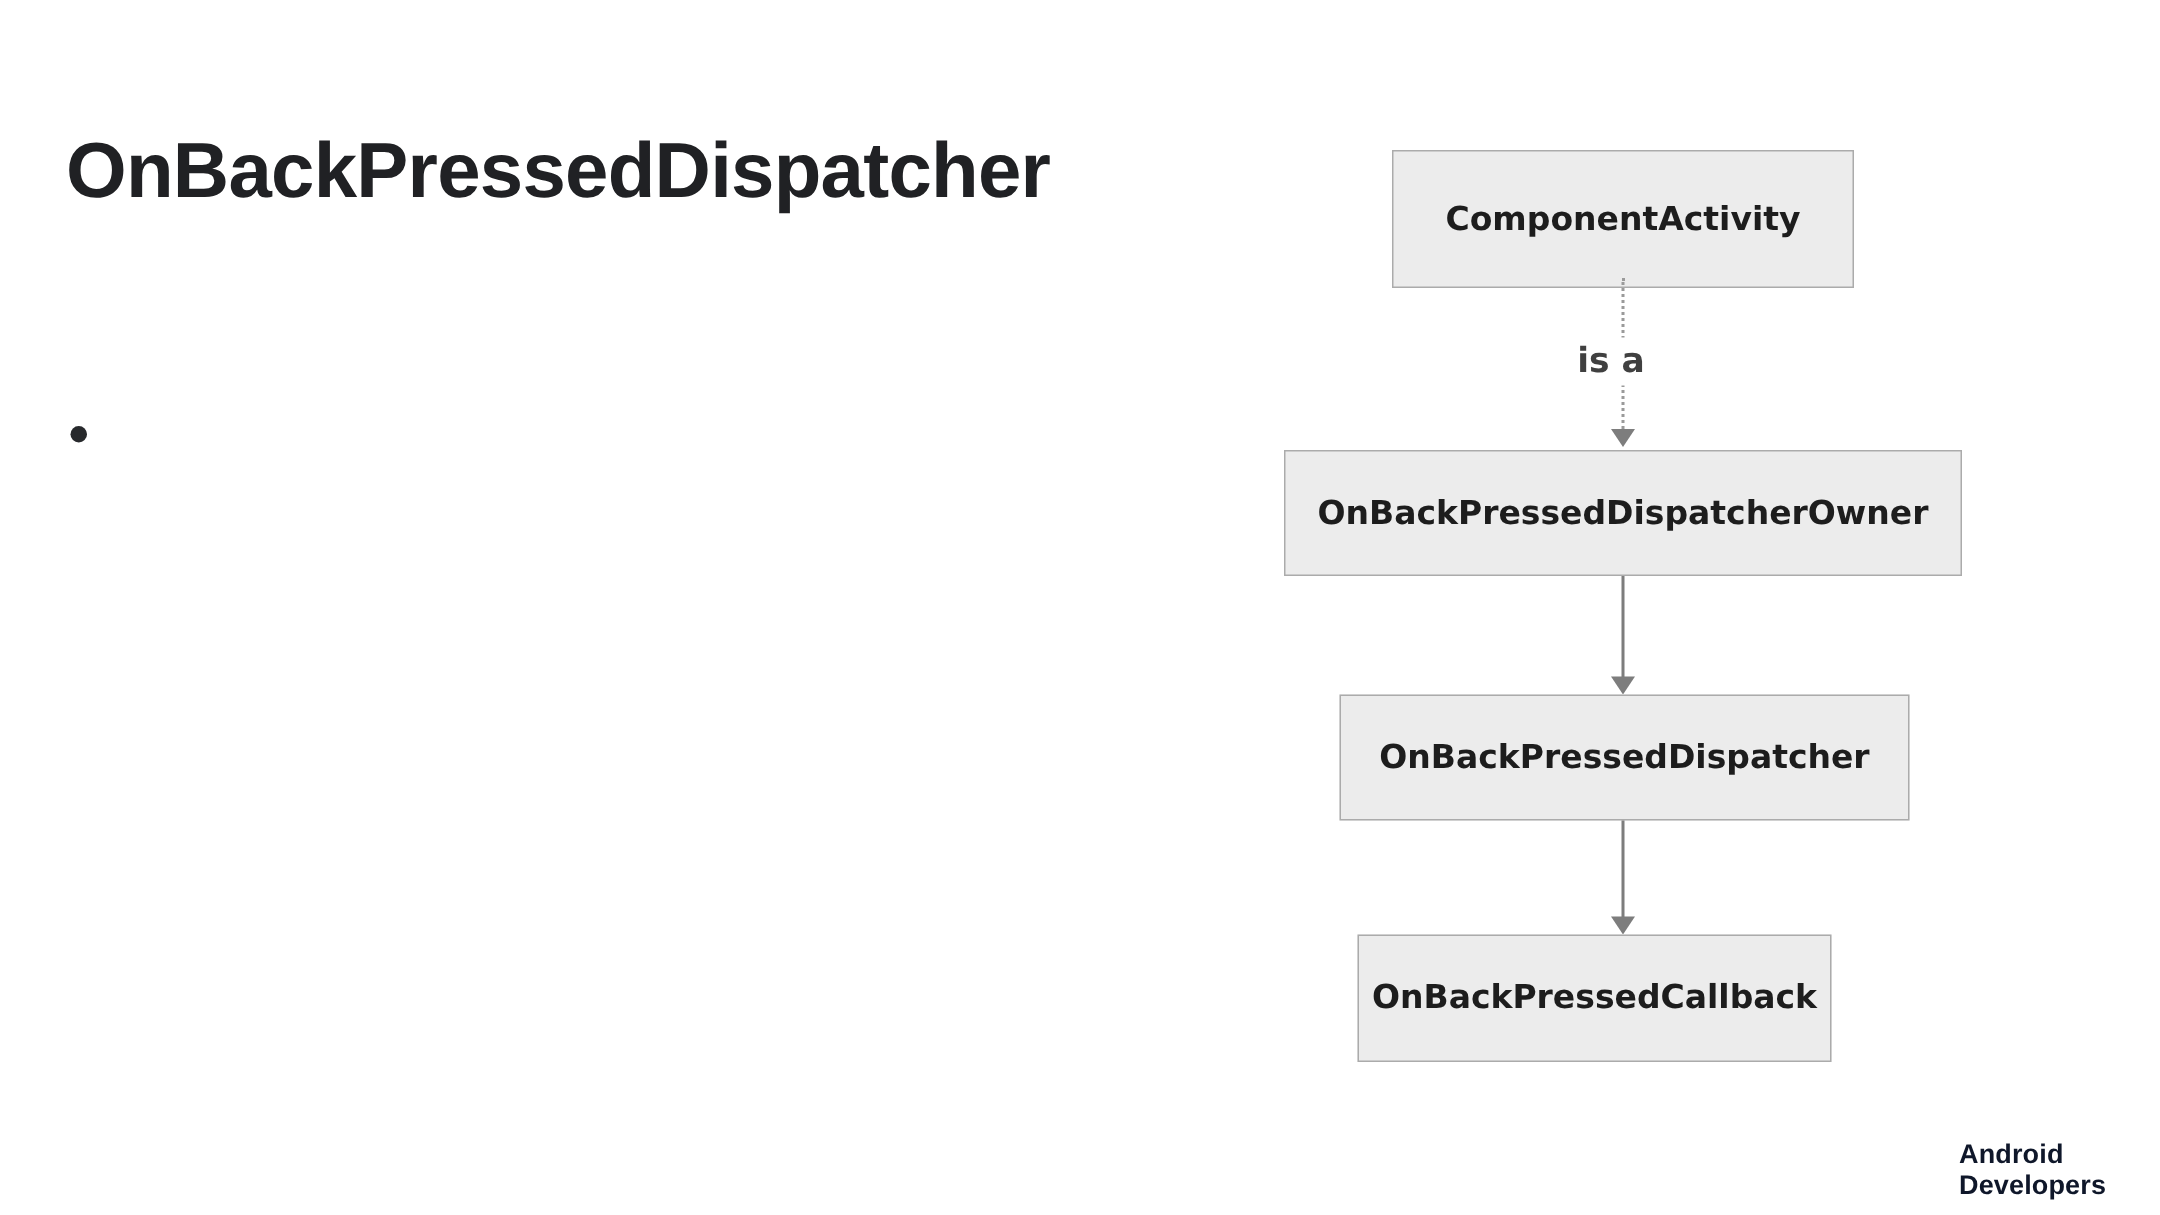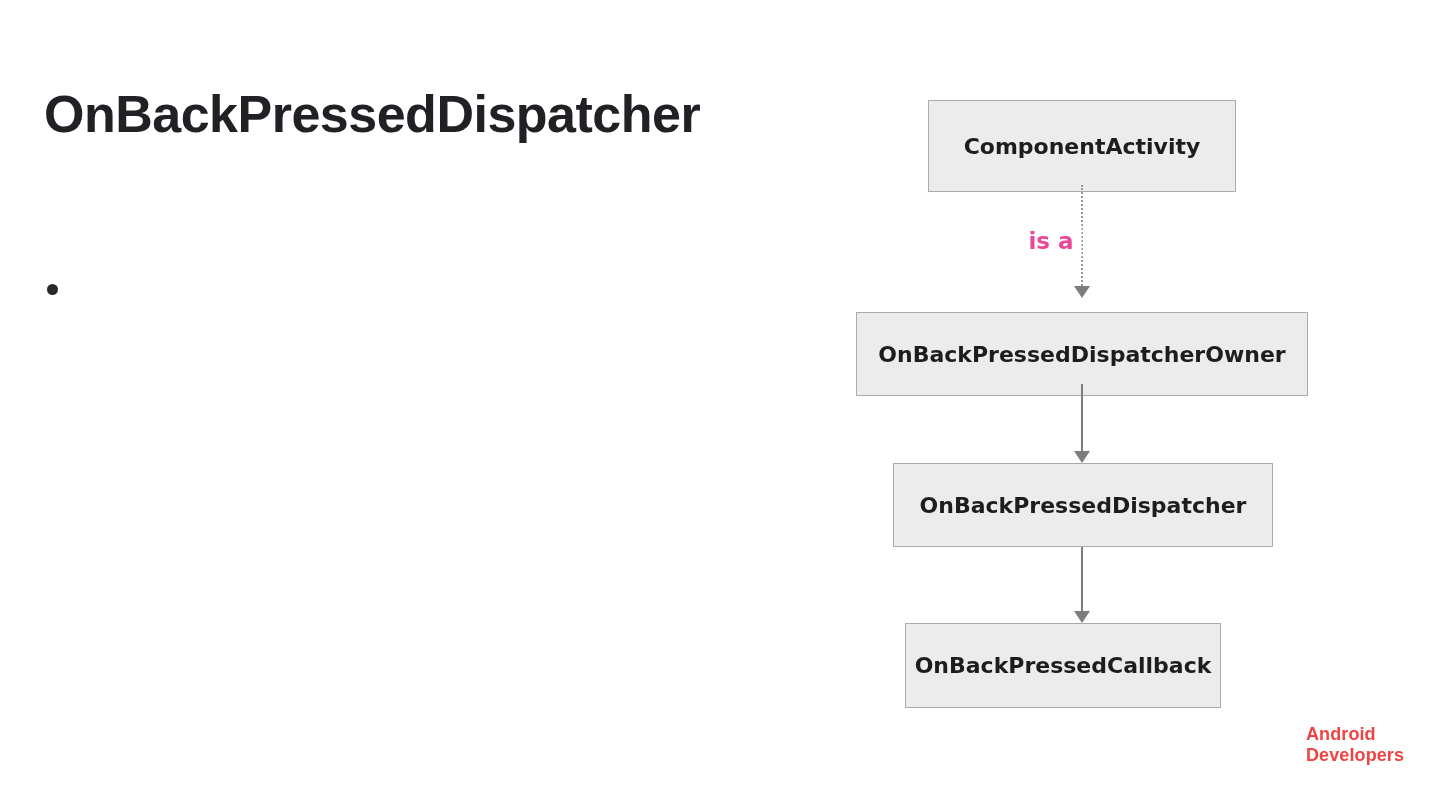--- a/index.html
+++ b/index.html
@@ -62,21 +62,21 @@
     display: flex;
     align-items: center;
     justify-content: center;
     font-family: "DejaVu Sans", sans-serif;
     font-size: 22px;
     font-weight: 600;
     color: #1d1d1d;
     white-space: nowrap;
   }
   .node-1 { left: 928px; top: 100px; width: 308px; height: 92px; }
-  .node-2 { left: 856px; top: 300px; width: 452px; height: 84px; margin-top: 12px; }
+  .node-2 { left: 856px; top: 300px; width: 452px; height: 84px; }
   .node-3 { left: 893px; top: 463px; width: 380px; height: 84px; }
   .node-4 { left: 905px; top: 623px; width: 316px; height: 85px; }
 
   .edge { position: absolute; width: 16px; }
   .edge .line {
     position: absolute;
     left: 50%;
     transform: translateX(-50%);
     top: 0;
     bottom: 9px;
@@ -93,42 +93,42 @@
     border-left: 8px solid transparent;
     border-right: 8px solid transparent;
     border-top: 12px solid #7d7d7d;
   }
   .edge-isa   { left: 1074px; top: 185px; height: 113px; }
   .edge-own-disp { left: 1074px; top: 384px; height: 79px; }
   .edge-disp-cb  { left: 1074px; top: 547px; height: 76px; }
 
   .edge-label {
     position: absolute;
-    left: 1051px;
+    left: 1074px;
     top: 241px;
     transform: translate(-50%, -50%);
     background: #ffffff;
     padding: 3px 8px;
     font-family: "DejaVu Sans", sans-serif;
     font-size: 23px;
     font-weight: 700;
-    color: #ec4899;
+    color: #404040;
     white-space: nowrap;
   }
 
   
   .brand {
     position: absolute;
     left: 1306px;
-    top: 724px;
+    top: 759px;
     font-size: 18px;
     font-weight: 700;
     line-height: 21px;
     letter-spacing: 0.1px;
-    color: #ef4444;
+    color: #0f172a;
   }
 </style>
 </head>
 <body>
 
 <main class="slide">
 
   <h1 class="slide-title">OnBackPressedDispatcher</h1>
 
   <ul class="bullet-list">

